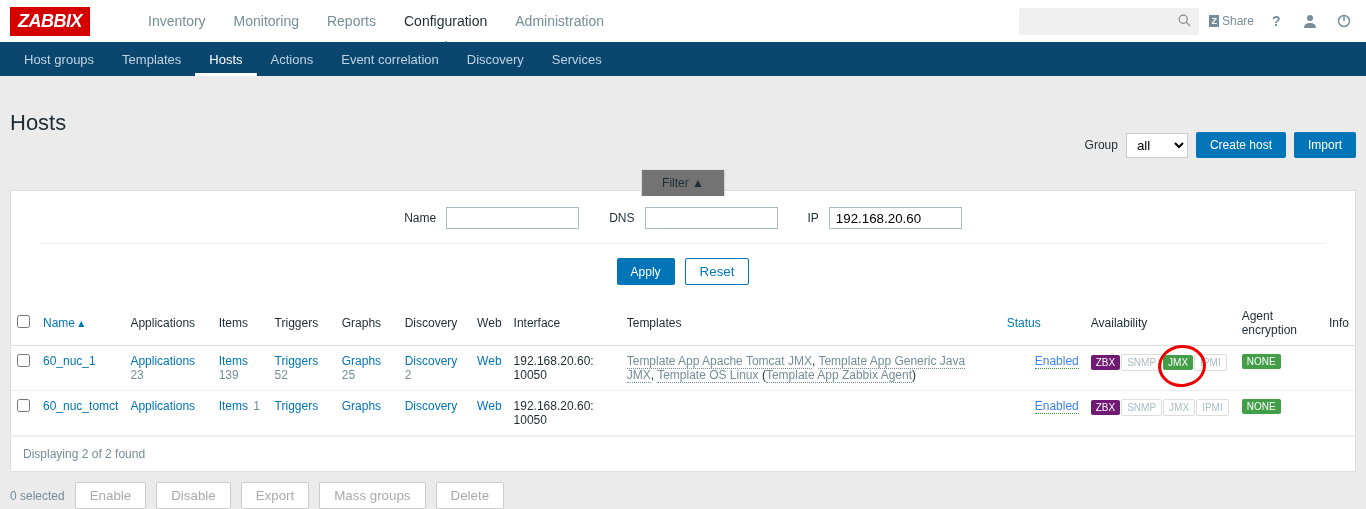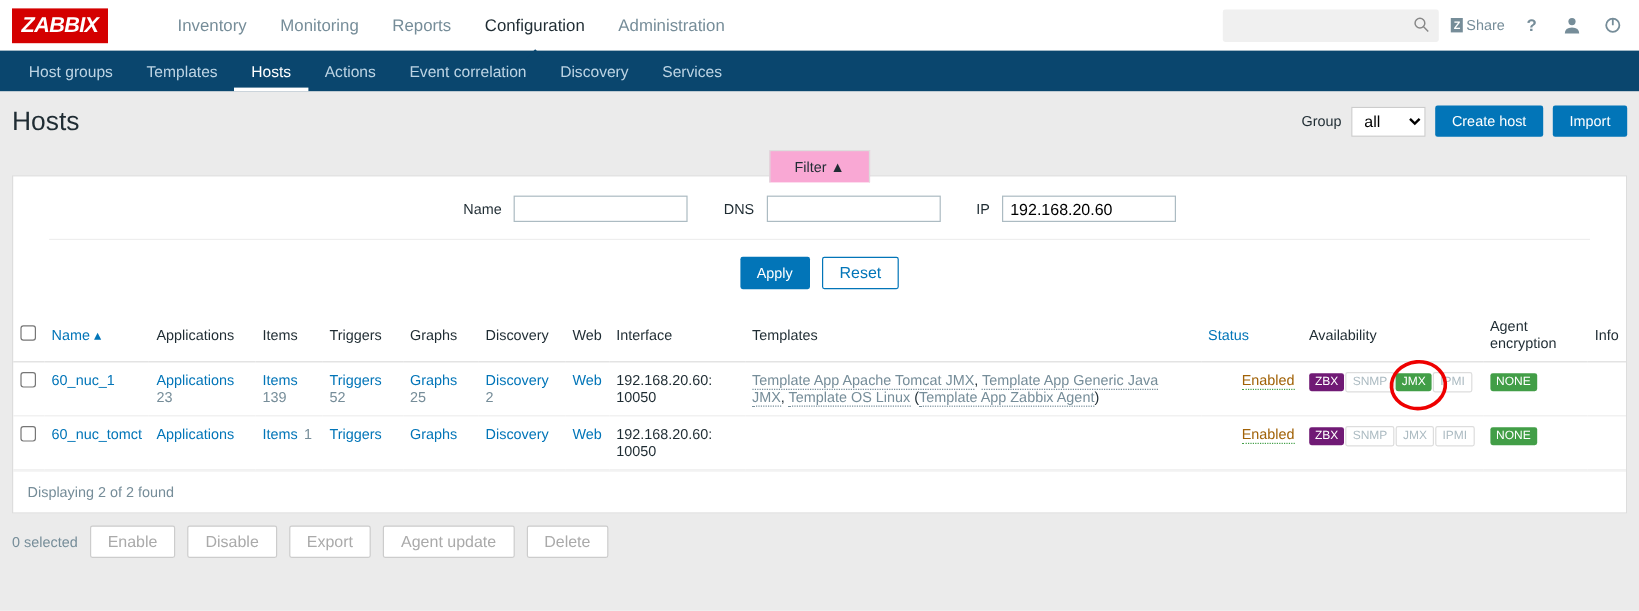--- a/index.html
+++ b/index.html
@@ -18,44 +18,44 @@
 .searchwrap .sicon { position: absolute; right: 8px; top: 5px; color: #888; }
 .share { color: #768d99; font-size: 12px; display: flex; align-items: center; gap: 3px; cursor: pointer; }
 .icn { color: #768d99; cursor: pointer; padding: 4px; }
 
 .subnav { background: #0a466e; height: 34px; display: flex; align-items: center; padding: 1px 10px; gap: 0; }
 .subnav-item { color: #bdd4e4; padding: 9px 14px; font-size: 13px; cursor: pointer; }
 .subnav-item.active { color: #fff; border-bottom: 3px solid #fff; padding-bottom: 6px; }
 
 .pagehead { display: flex; align-items: center; padding: 12px 10px; }
 .pagehead h1 { font-size: 22px; font-weight: 400; color: #1f2c33; }
-.pagehead .right { margin-left: auto; display: flex; align-items: center; gap: 8px; }
+.pagehead .right { margin-left: auto; display: flex; align-items: center; gap: 8px; margin-top: 44px; }
 .pagehead select { padding: 3px 20px 3px 6px; background: #fff; border: 1px solid #ccc; }
 .btn { background: #0275b8; color: #fff; border: none; padding: 6px 14px; font-size: 12px; cursor: pointer; border-radius: 2px; }
 .btn-outline { background: #fff; color: #0275b8; border: 1px solid #0275b8; padding: 5px 14px; cursor: pointer; border-radius: 2px; }
 
 .content { padding: 0 10px 10px; }
 .card { background: #fff; border: 1px solid #ddd; }
 .filter-tab { position: relative; height: 20px; }
-.filter-tab-btn { position: absolute; top: -1px; left: 50%; transform: translateX(-50%); background: #f9a8d4; border: 1px solid #ddd; border-bottom: none; padding: 6px 20px; font-size: 12px; cursor: pointer; }
+.filter-tab-btn { position: absolute; top: -1px; left: 50%; transform: translateX(-50%); background: #737373; border: 1px solid #ddd; border-bottom: none; padding: 6px 20px; font-size: 12px; cursor: pointer; }
 .filter-body { padding: 16px 30px; }
 .filter-row { display: flex; gap: 30px; justify-content: center; align-items: center; margin-bottom: 14px; border-bottom: 1px solid #eee; padding-bottom: 14px;}
 .filter-row .field { display: flex; align-items: center; gap: 10px; }
 .filter-row label { color: #1f2c33; font-size: 12px; }
-.filter-row input { border: 1px solid #acbbc2; padding: 4px 6px; width: 145px; height: 22px; }
+.filter-row input { border: 1px solid #acbbc2; padding: 4px 6px; width: 133px; height: 22px; }
 .filter-btns { display: flex; gap: 10px; justify-content: center; }
 
 table.hosts { width: 100%; border-collapse: collapse; }
 table.hosts th { text-align: left; padding: 8px 6px; font-weight: 400; border-bottom: 1px solid #ddd; font-size: 12px; color: #1f2c33; }
 table.hosts th a { color: #0275b8; }
 table.hosts th .sorted { color: #0275b8; }
 table.hosts td { padding: 8px 6px; border-bottom: 1px solid #eee; vertical-align: top; font-size: 12px; }
 .lnk { color: #0275b8; }
 .cnt { color: #768d99; margin-left: 2px; }
-.status-en { color: #a16207; border-bottom: 1px dotted #429e47; cursor: pointer; margin-left: 28px; }
+.status-en { color: #3b82f6; border-bottom: 1px dotted #429e47; cursor: pointer; margin-left: 28px; }
 .tmpl { color: #768d99; border-bottom: 1px dotted #768d99; }
 .badge { display: inline-block; padding: 2px 5px; font-size: 10px; color: #fff; border-radius: 2px; margin-right: 1px; }
 .badge.zbx-on { background: #701a75; }
 .badge.off { background: #fff; color: #acbbc2; border: 1px solid #ddd; }
 .badge.jmx-on { background: #429e47; }
 .badge.none { background: #429e47; }
 
 .chk { width: 13px; height: 13px; }
 
 .footer-info { text-align: left; padding: 10px 12px; color: #768d99; border-top: 1px solid #eee; }
@@ -211,16 +211,16 @@
       </table>
       <div class="footer-info">Displaying 2 of 2 found</div>
     </div>
   </div>
 
   <div class="bulkbar">
     <span class="sel">0 selected</span>
     <button class="btn-dis">Enable</button>
     <button class="btn-dis">Disable</button>
     <button class="btn-dis">Export</button>
-    <button class="btn-dis">Agent update</button>
+    <button class="btn-dis">Mass groups</button>
     <button class="btn-dis">Delete</button>
   </div>
 </div>
 
 </body></html>

